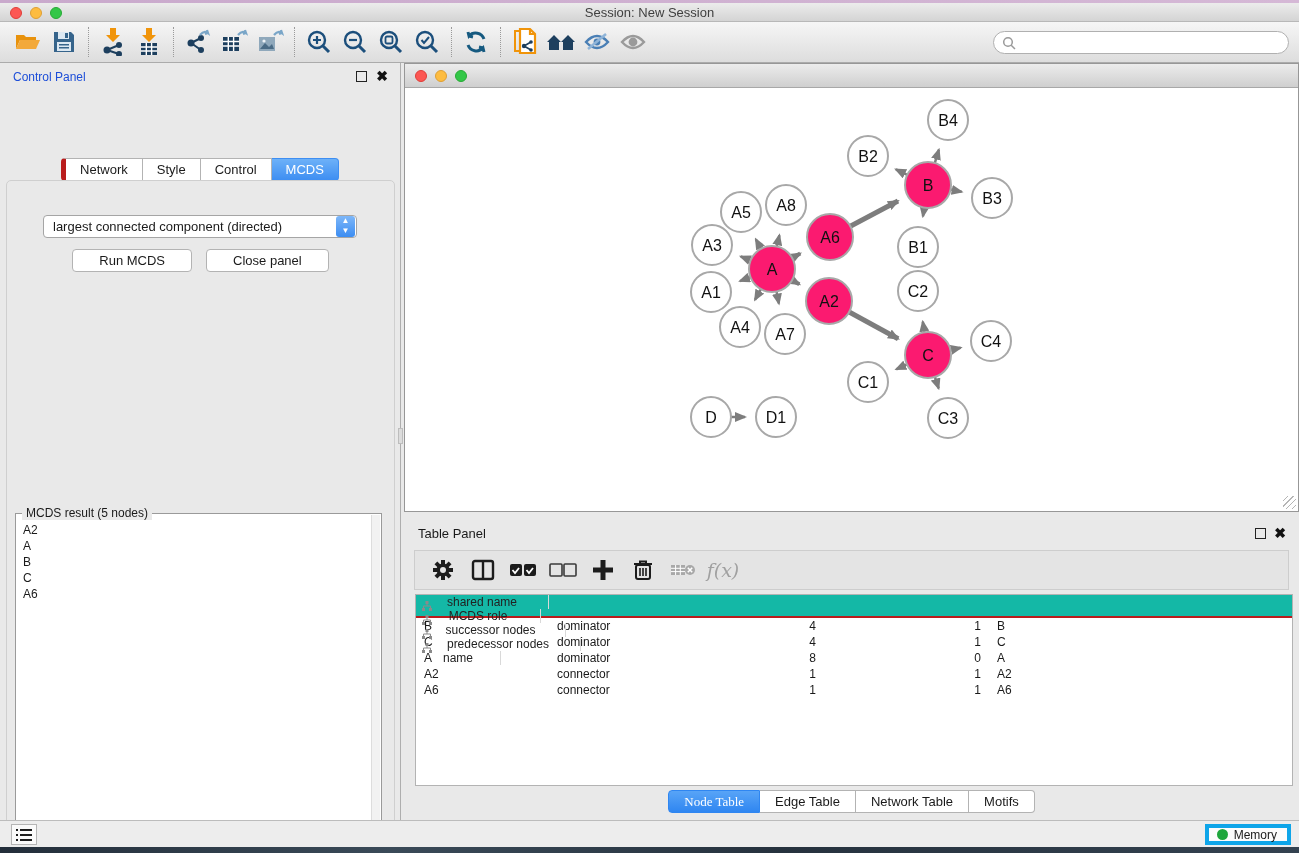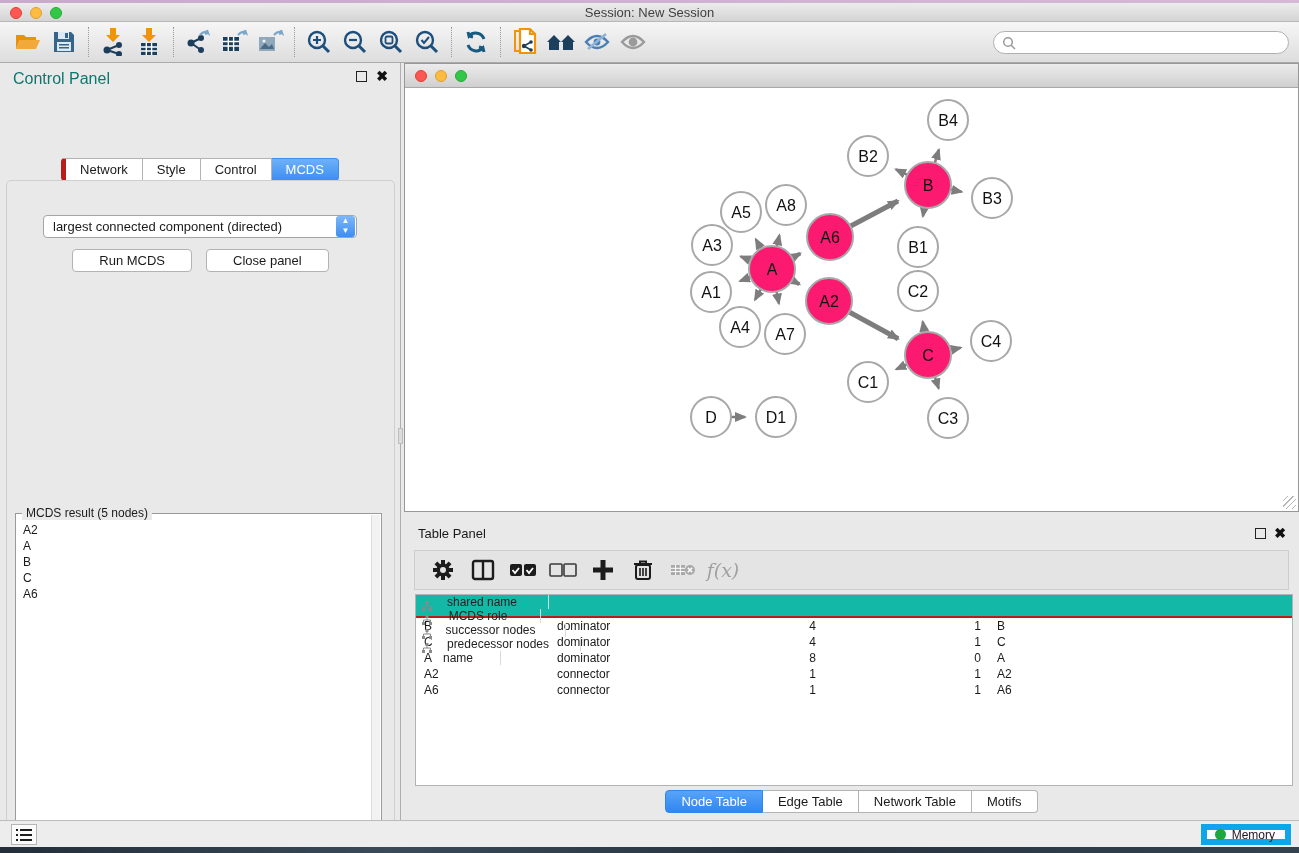--- a/index.html
+++ b/index.html
@@ -19,21 +19,21 @@
   
   .toolbar { position:absolute; left:0; top:22px; width:100%; height:41px; background:linear-gradient(#f6f6f6,#dddddd); border-bottom:1px solid #ababab; display:flex; align-items:center; padding-left:10px; }
   .tbtn { width:36px; height:34px; display:flex; align-items:center; justify-content:center; cursor:default; }
   .tsep { width:1px; height:30px; margin:0 6px; border-left:1px dotted #9a9a9a; }
   .search-wrap { position:absolute; right:10px; top:9px; width:296px; height:23px; background:#fff; border:1px solid #b0b0b0; border-radius:12px; display:flex; align-items:center; padding-left:8px; }
   .search-wrap input { border:none; outline:none; flex:1; height:18px; font-size:12px; background:transparent; font-family:"Liberation Sans",sans-serif; }
 
   
   .control-panel { position:absolute; left:0; top:63px; width:401px; height:757px; background:#e9e9e9; border-right:1px solid #aeaeae; }
   .cp-header { position:relative; height:28px; }
-  .cp-title { position:absolute; left:13px; top:7px; font-size:16px; color:#0f766e; }
+  .cp-title { position:absolute; left:13px; top:7px; font-size:12px; color:#1d4ed8; }
   .panel-float { position:absolute; width:11px; height:11px; border:1.5px solid #222; top:8px; }
   .panel-close { position:absolute; top:5px; font-size:14px; font-weight:bold; color:#111; }
   .cp-header .panel-float { right:33px; }
   .cp-header .panel-close { right:12px; }
   .cp-tabs { position:absolute; left:0; top:95px; width:100%; display:flex; justify-content:center; }
   .cp-tab { height:23px; line-height:21px; padding:0 14px; background:#fff; border:1px solid #b3b3b3; border-left:none; font-size:13px; cursor:default; }
   .cp-tab:first-child { border-left:5px solid #b91c1c; border-radius:4px 0 0 4px; }
   .cp-tab:last-child { border-radius:0 4px 4px 0; }
   .cp-tab.selected { background:linear-gradient(#6db1f8,#3e8ef2); color:#fff; border-color:#3e8ef2; }
   .cp-pane { position:absolute; left:6px; top:117px; width:389px; height:692px; border:1px solid #cfcfcf; border-radius:5px; background:#e9e9e9; }
@@ -71,26 +71,26 @@
   .thead { display:flex; height:23px; background:#14b8a6; border-bottom:2px solid #b91c1c;flex-direction:column; }
   .th { position:relative; border-right:1px solid #d9d9d9; font-size:12px; color:#222; display:flex; align-items:center; justify-content:center; }
   .th .hicon { position:absolute; left:6px; top:6px; }
   .trow { display:flex; height:16px; font-size:12px; }
   .td { padding:1px 8px 0 8px; white-space:nowrap; overflow:hidden; }
   .td.num { text-align:right; }
   .tp-tabs { position:absolute; left:0; right:0; top:270px; display:flex; justify-content:center; }
   .tp-tab { height:23px; line-height:21px; padding:0 15px; background:#fff; border:1px solid #b3b3b3; border-left:none; font-size:13px; }
   .tp-tab:first-child { border-left:1px solid #b3b3b3; border-radius:4px 0 0 4px; }
   .tp-tab:last-child { border-radius:0 4px 4px 0; }
-  .tp-tab.selected { background:linear-gradient(#58a4f7,#2f86f1); color:#fff; border-color:#2f86f1; }
+  .tp-tab.selected { background:linear-gradient(#58a4f7,#2f86f1); color:#fff; border-color:#2f86f1;font-family:Liberation Serif, serif; }
 
   
   .status-bar { position:absolute; left:0; top:820px; width:100%; height:27px; background:#ededed; border-top:1px solid #bcbcbc; }
   .list-btn { position:absolute; left:11px; top:3px; width:26px; height:21px; background:#fafafa; border:1px solid #b5b5b5; display:flex; align-items:center; justify-content:center; }
-  .memory-btn { position:absolute; right:8px; top:3px; height:21px; padding:0 10px 0 8px; background:#fcfcfc; border:6px solid #0ea5e9; display:flex; align-items:center; gap:6px; font-size:12px; }
+  .memory-btn { position:absolute; right:8px; top:3px; height:21px; padding:0 10px 0 8px; background:#fcfcfc; border:4px solid #0ea5e9; display:flex; align-items:center; gap:6px; font-size:12px; }
   .mem-dot { width:11px; height:11px; border-radius:50%; background:#1fa63c; }
   .desktop-bottom { position:absolute; left:0; top:847px; width:100%; height:6px; background:linear-gradient(90deg,#232e3a,#3a4a58 30%,#26323e 60%,#344250); }
 
   .split-grip { position:absolute; left:398px; top:428px; width:5px; height:16px; background:#dcdcdc; border:1px solid #bdbdbd; }
 </style>
 </head>
 <body>
 
 <div class="desktop-top"></div>
 <div class="titlebar">

